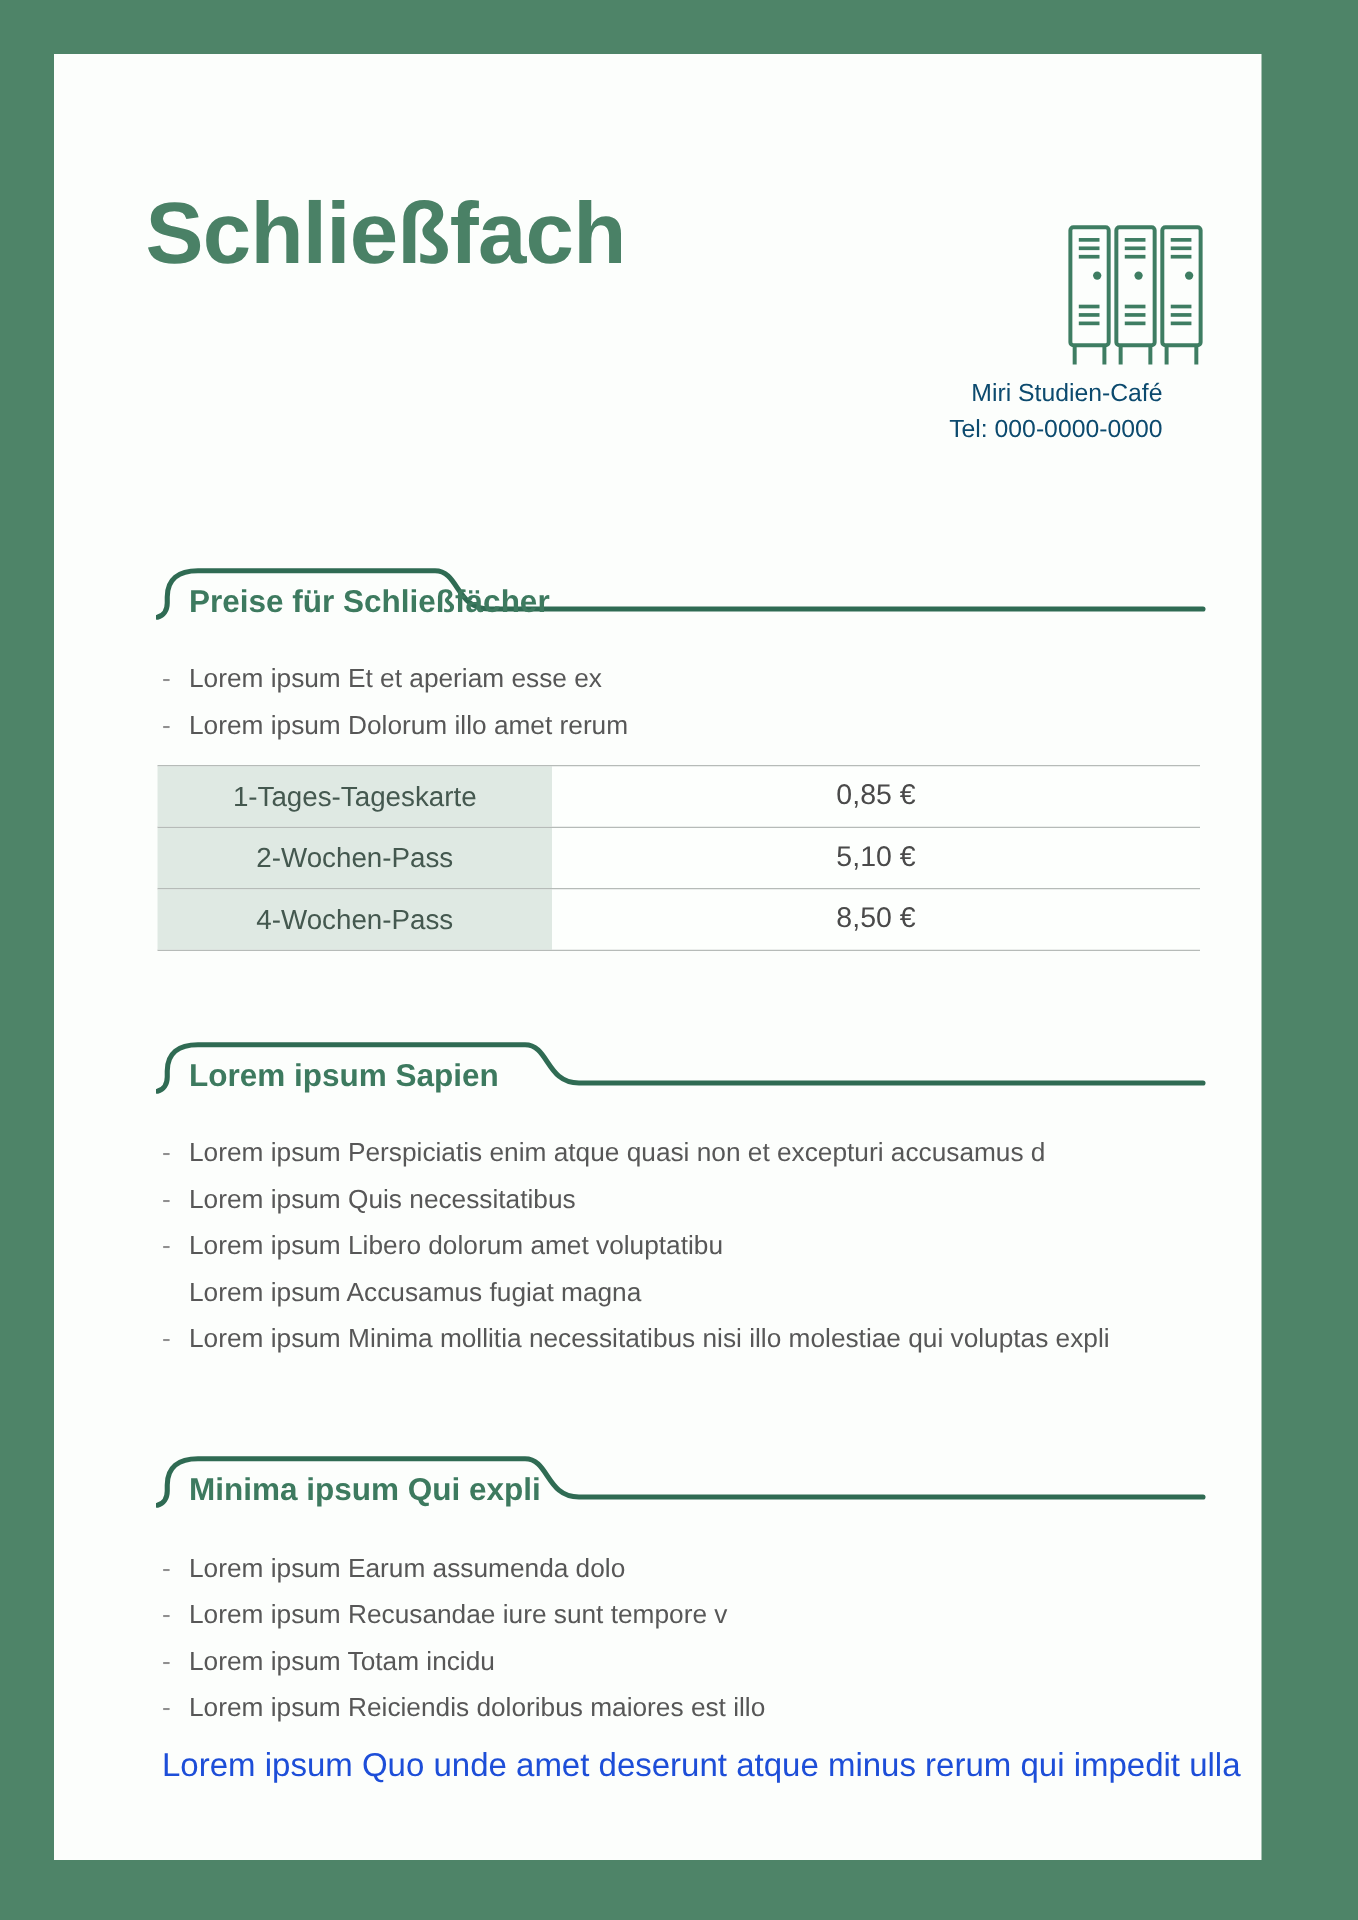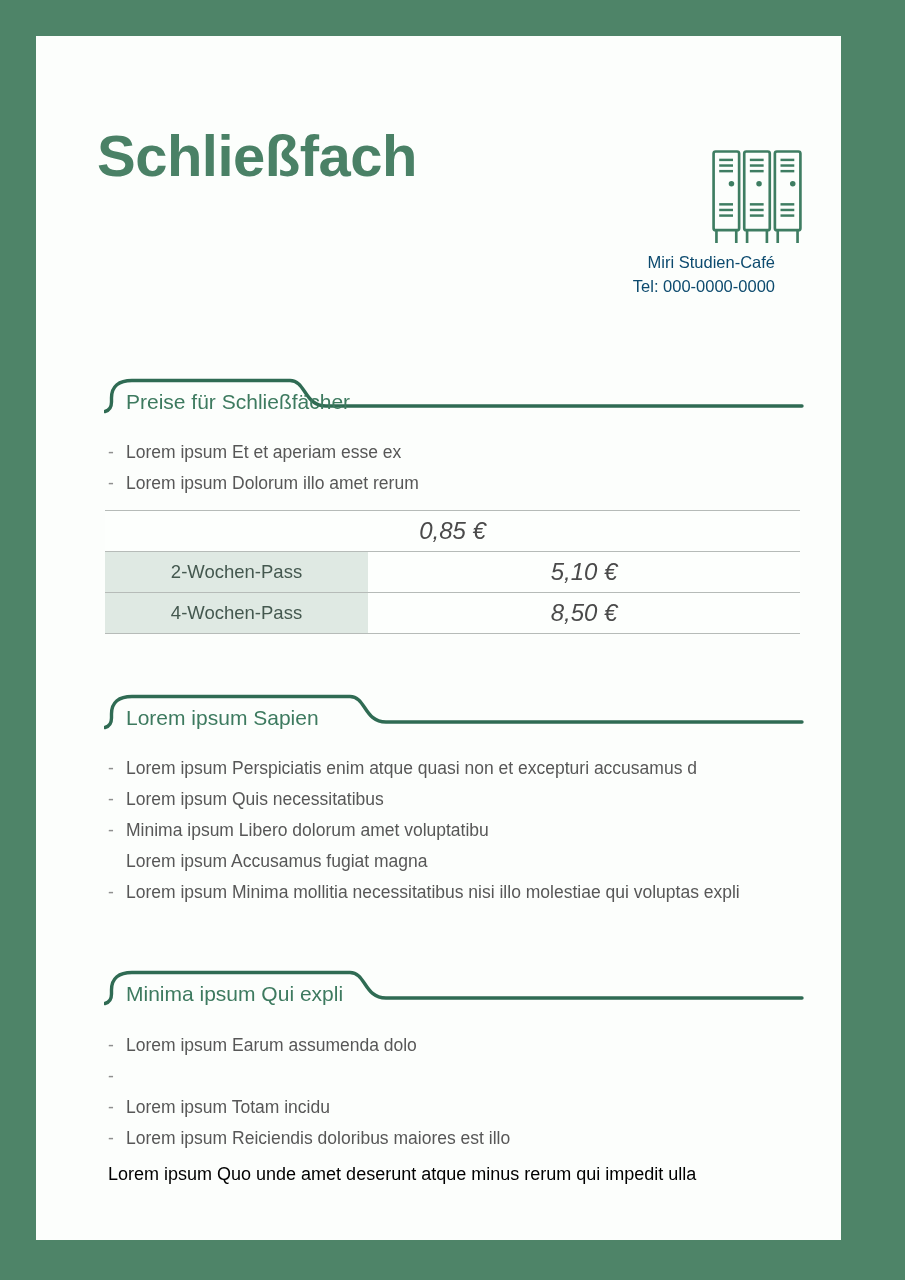--- a/index.html
+++ b/index.html
@@ -21,43 +21,43 @@
   }
   .locker{position:absolute;left:676px;top:114px;z-index:1;}
   .contact{
     position:absolute;right:66px;top:214px;text-align:right;
     font-size:16.5px;line-height:24px;color:#0c4a6e;z-index:2;
   }
   
   .tab-svg{position:absolute;left:68px;width:700px;height:38px;}
   .sec-heading{
     position:absolute;left:90px;z-index:4;
-    font-size:21px;font-weight:normal;color:#3d7a5f;white-space:nowrap;
+    font-size:21px;font-weight:bold;color:#3d7a5f;white-space:nowrap;
   }
   
   .blist{position:absolute;left:72px;width:720px;font-size:17.5px;
          line-height:31px;color:#575757;}
   .brow{display:flex;}
   .dash{width:18px;color:#8f8f8f;flex:0 0 18px;}
   .footnote{
     position:absolute;left:72px;top:1128px;width:720px;
-    font-size:18px;color:#000000;
+    font-size:22px;color:#1d4ed8;
   }
   
   .ptable{position:absolute;left:69px;top:474px;width:695px;
           border-top:1.5px solid #b6bbb8;}
   .prow{display:flex;height:40px;border-bottom:1.5px solid #b6bbb8;}
   .pcell-label{
     flex:0 0 263px;background:#dfe9e3;color:#44584f;
     display:flex;align-items:center;justify-content:center;
     font-size:18.5px;
   }
   .pcell-price{
     flex:1;display:flex;align-items:center;justify-content:center;
-    font-size:24px;color:#4a4a4a;background:#fdfffd;font-style:italic;
+    font-size:19px;color:#4a4a4a;background:#fdfffd;
   }
 </style>
 </head>
 <body>
 
 <div class="content">
 
   <div class="title"><span>Schließfach</span><br>
   </div>
 
@@ -114,20 +114,21 @@
       <span>Lorem ipsum Et et aperiam esse ex</span>
     </div>
     <div class="brow">
       <span class="dash">-</span>
       <span>Lorem ipsum Dolorum illo amet rerum</span>
     </div>
   </div>
 
   <div class="ptable">
     <div class="prow">
+      <div class="pcell-label">1-Tages-Tageskarte</div>
       <div class="pcell-price">0,85 €</div>
     </div>
     <div class="prow">
       <div class="pcell-label">2-Wochen-Pass</div>
       <div class="pcell-price">5,10 €</div>
     </div>
     <div class="prow">
       <div class="pcell-label">4-Wochen-Pass</div>
       <div class="pcell-price">8,50 €</div>
     </div>
@@ -142,21 +143,21 @@
     <div class="brow">
       <span class="dash">-</span>
       <span>Lorem ipsum Perspiciatis enim atque quasi non et excepturi accusamus d</span>
     </div>
     <div class="brow">
       <span class="dash">-</span>
       <span>Lorem ipsum Quis necessitatibus</span>
     </div>
     <div class="brow">
       <span class="dash">-</span>
-      <span>Minima ipsum Libero dolorum amet voluptatibu</span>
+      <span>Lorem ipsum Libero dolorum amet voluptatibu</span>
     </div>
     <div class="brow">
       <span class="dash"></span>
       <span>Lorem ipsum Accusamus fugiat magna</span>
     </div>
     <div class="brow">
       <span class="dash">-</span>
       <span>Lorem ipsum Minima mollitia necessitatibus nisi illo molestiae qui voluptas expli</span>
     </div>
   </div>
@@ -166,20 +167,21 @@
   </svg>
   <div class="sec-heading" style="top:946px">Minima ipsum Qui expli</div>
 
   <div class="blist" style="top:994px">
     <div class="brow">
       <span class="dash">-</span>
       <span>Lorem ipsum Earum assumenda dolo</span>
     </div>
     <div class="brow">
       <span class="dash">-</span>
+      <span>Lorem ipsum Recusandae iure sunt tempore v</span>
     </div>
     <div class="brow">
       <span class="dash">-</span>
       <span>Lorem ipsum Totam incidu</span>
     </div>
     <div class="brow">
       <span class="dash">-</span>
       <span>Lorem ipsum Reiciendis doloribus maiores est illo</span>
     </div>
   </div>

